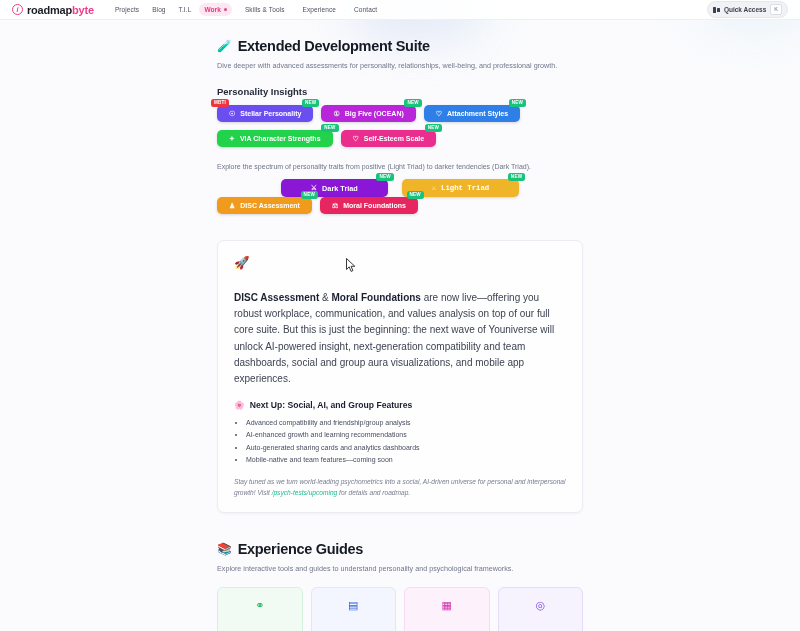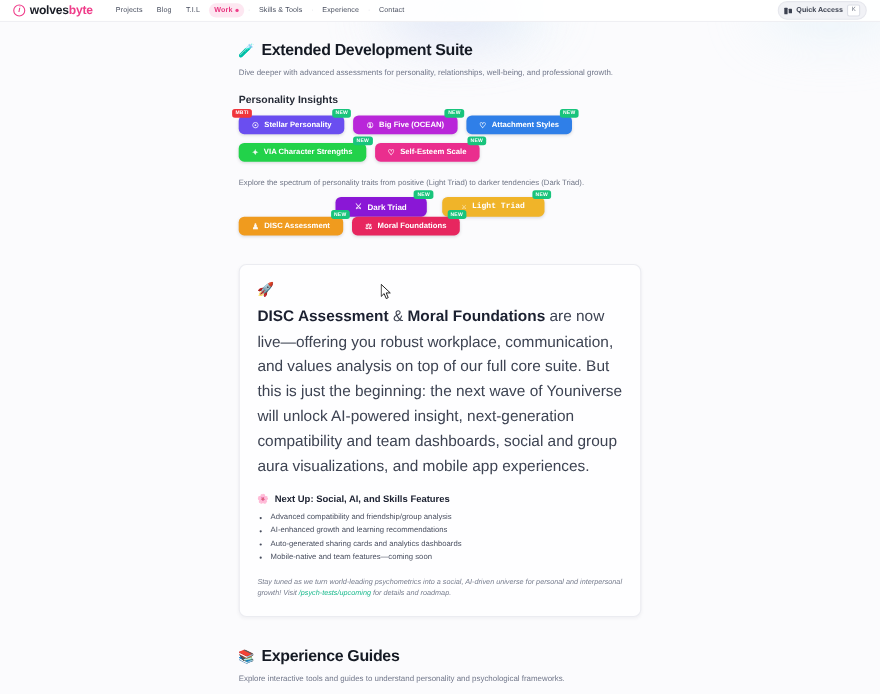--- a/index.html
+++ b/index.html
@@ -106,36 +106,36 @@
   .c-pink    { background: #ea2e8e; }
   .c-purple  { background: #8a17d6; }
   .c-amber   { background: #f0b429; font-family: Liberation Mono, monospace; }
   .c-orange  { background: #f09b1e; }
   .c-rose    { background: #e7265f; }
   .c-grad    { background: linear-gradient(90deg,#8b37e0 0%,#e0466f 55%,#f4a62a 100%); }
 
   .note { font-size: 7px; color: #6f7586; margin: 16px 0 9px; }
   .center-row { display: flex; justify-content: center; }
   .triad-row { display: flex; justify-content: center; gap: 14px; }
-  .pill.wide { height: 18px; padding: 0 18px; font-size: 7.3px; }
+  .pill.wide { height: 18px; padding: 0 30px; font-size: 7.3px; }
 
   
   .card {
     margin-top: 26px;
     background: #fefeff;
     border: 1px solid #ebecf1;
     border-radius: 7px;
     padding: 14px 16px 14px;
     box-shadow: 0 1px 3px rgba(25,25,50,.04);
   }
   .card-title {
     display: flex; align-items: center; gap: 6px;
     font-size: 12.5px; font-weight: 700; color: #1b2030; letter-spacing: -.2px;
   }
-  .card-body { font-size: 14px; line-height: 1.62; color: #3d4352; margin-top: 6px; }
+  .card-body { font-size: 10px; line-height: 1.62; color: #3d4352; margin-top: 20px; }
   .card-body b { color: #1b2030; font-weight: 700; }
   .next-head {
     display: flex; align-items: center; gap: 5px;
     font-size: 8.6px; font-weight: 700; color: #1b2030; margin-top: 13px;
   }
   .next-list { margin: 7px 0 0 12px; }
   .next-list li { font-size: 7px; color: #474d5e; line-height: 1.75; }
   .card-foot {
     font-size: 6.6px; font-style: italic; color: #777d8e;
     margin-top: 11px; line-height: 1.6;
@@ -163,21 +163,21 @@
 </head>
 <body>
 
 <div class="blob" style="left:345px;top:-16px;width:150px;height:46px;background:#c2e6f3;opacity:.6;"></div>
 <div class="blob" style="left:690px;top:-14px;width:130px;height:42px;background:#cfe8f5;opacity:.5;"></div>
 <div class="blob" style="left:350px;top:2px;width:120px;height:30px;background:#e7d4f3;opacity:.55;"></div>
 
 <div class="navbar">
   <div class="brand">
     <span class="brand-mark">i</span>
-    <span class="brand-text"><span class="w">wolves</span><span class="b">byte</span></span>
+    <span class="brand-text"><span class="w">roadmap</span><span class="b">byte</span></span>
   </div>
 
   <div class="nav-links">
     <span class="nav-link">Projects</span>
     <span class="nav-link">Blog</span>
     <span class="nav-link">T.I.L</span>
     <span class="nav-link active">
       <span>Work</span>
       <span class="dot"></span>
     </span>
@@ -293,21 +293,21 @@
     </div>
 
     <div class="card">
       <div class="card-title">
         <span>🚀</span>
       </div>
       <div class="card-body"><b>DISC Assessment</b><span> &amp; </span><b>Moral Foundations</b><span> are now live—offering you robust workplace, communication, and values analysis on top of our full core suite. But this is just the beginning: the next wave of Youniverse will unlock AI-powered insight, next-generation compatibility and team dashboards, social and group aura visualizations, and mobile app experiences.</span></div>
 
       <div class="next-head">
         <span>🌸</span>
-        <span>Next Up: Social, AI, and Skills Features</span>
+        <span>Next Up: Social, AI, and Group Features</span>
       </div>
       <ul class="next-list">
         <li>Advanced compatibility and friendship/group analysis</li>
         <li>AI-enhanced growth and learning recommendations</li>
         <li>Auto-generated sharing cards and analytics dashboards</li>
         <li>Mobile-native and team features—coming soon</li>
       </ul>
       <div class="card-foot"><span>Stay tuned as we turn world-leading psychometrics into a social, AI-driven universe for personal and interpersonal growth! Visit </span><a href="#">/psych-tests/upcoming</a><span> for details and roadmap.</span></div>
     </div>
 

